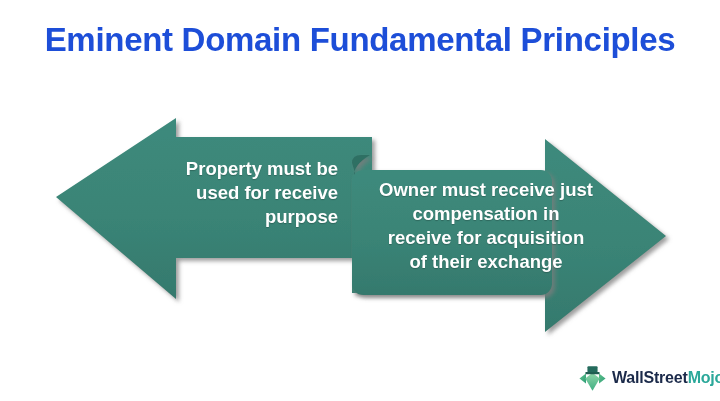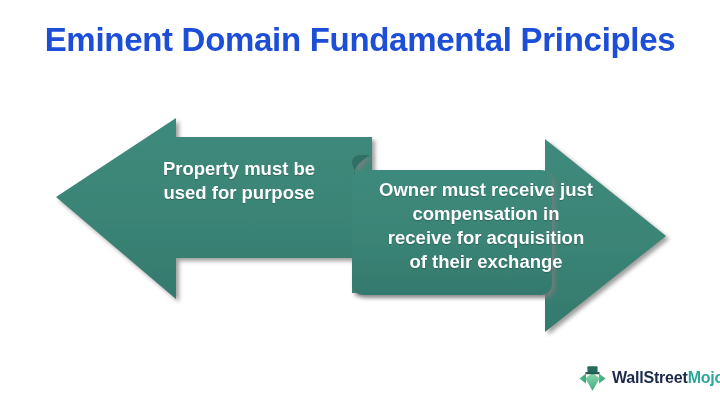--- a/index.html
+++ b/index.html
@@ -47,20 +47,21 @@
     font-weight: bold;
     text-align: center;
     line-height: 1.30;
     text-shadow: 0 1px 1px rgba(0,0,0,0.22);
   }
   #left-text {
     left: 140px;
     top: 157px;
     width: 198px;
     font-size: 18.5px;
+    text-align: right;
   }
   #right-text {
     left: 372px;
     top: 178px;
     width: 228px;
     font-size: 18.5px;
   }
 
   
   #logo {
@@ -134,21 +135,22 @@
                L 370,155
                q -16,10 -16,20
                q 0,10 16,18
                L 361,193" fill="#2f6f64"></path>
       <rect x="352" y="170" width="200" height="125" rx="11" ry="11" fill="url(#tealgrad)"></rect>
     </g>
   </svg>
 
   <div class="shape-text" id="left-text">
     <div>Property must be</div>
-    <div>used for purpose</div>
+    <div>used for receive</div>
+    <div>purpose</div>
   </div>
 
   <div class="shape-text" id="right-text">
     <div>Owner must receive just</div>
     <div>compensation in</div>
     <div>receive for acquisition</div>
     <div>of their exchange</div>
   </div>
 
   <div id="logo">

